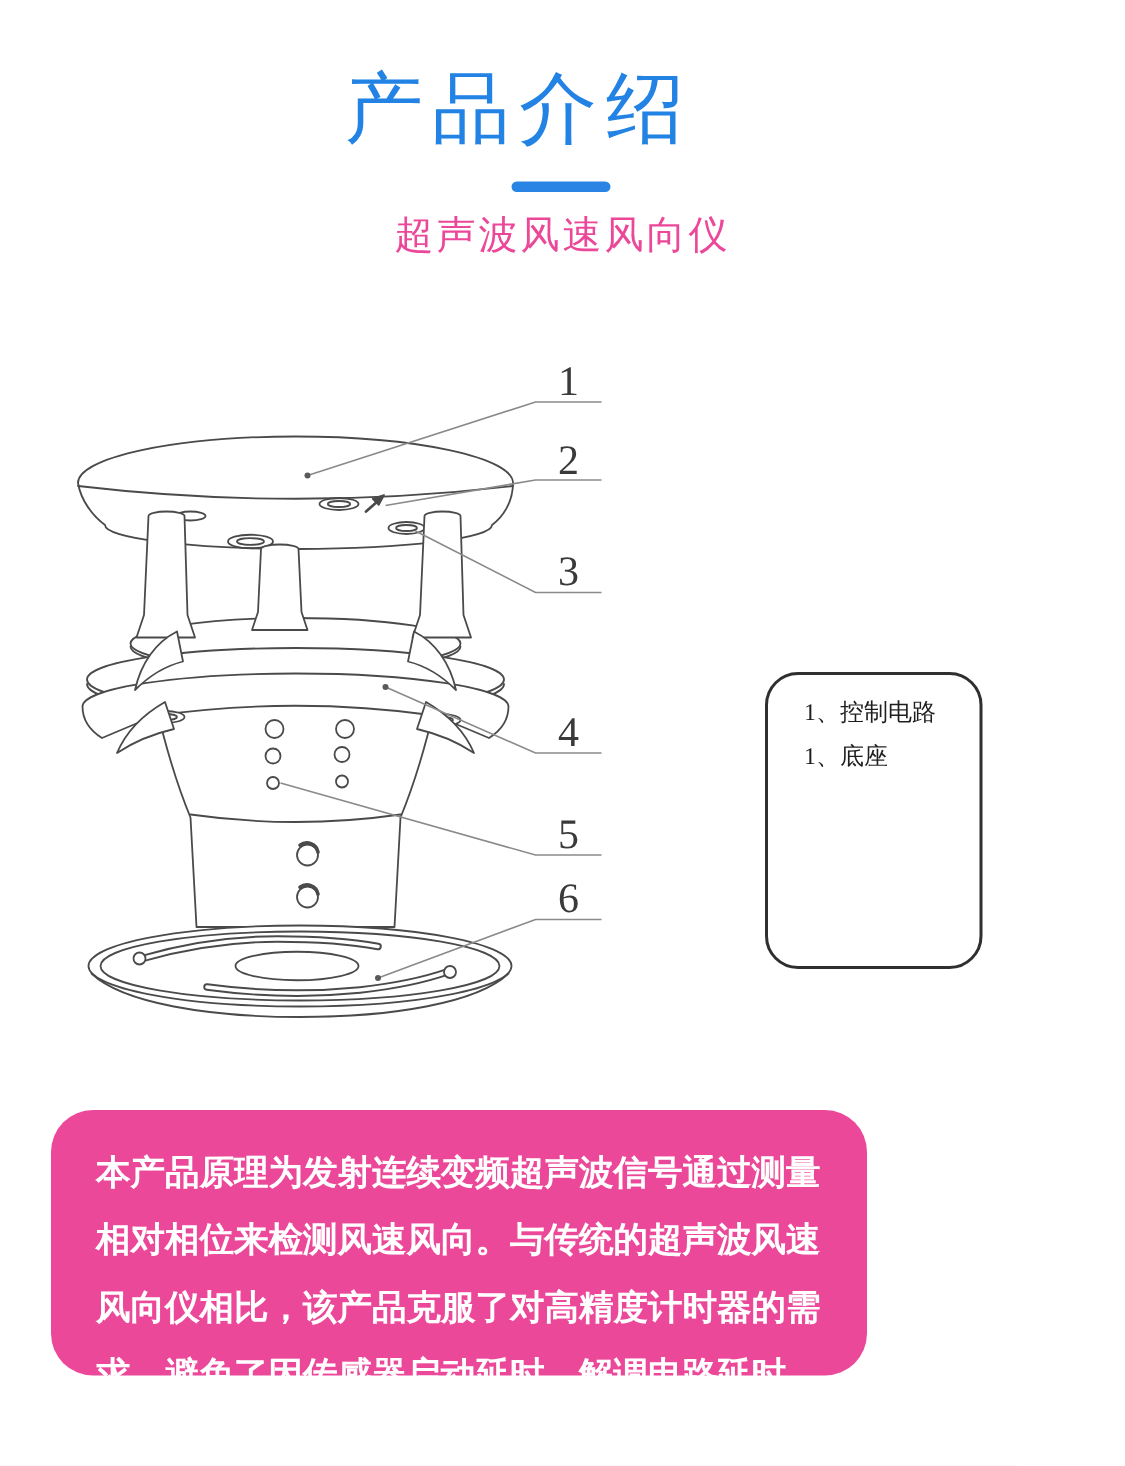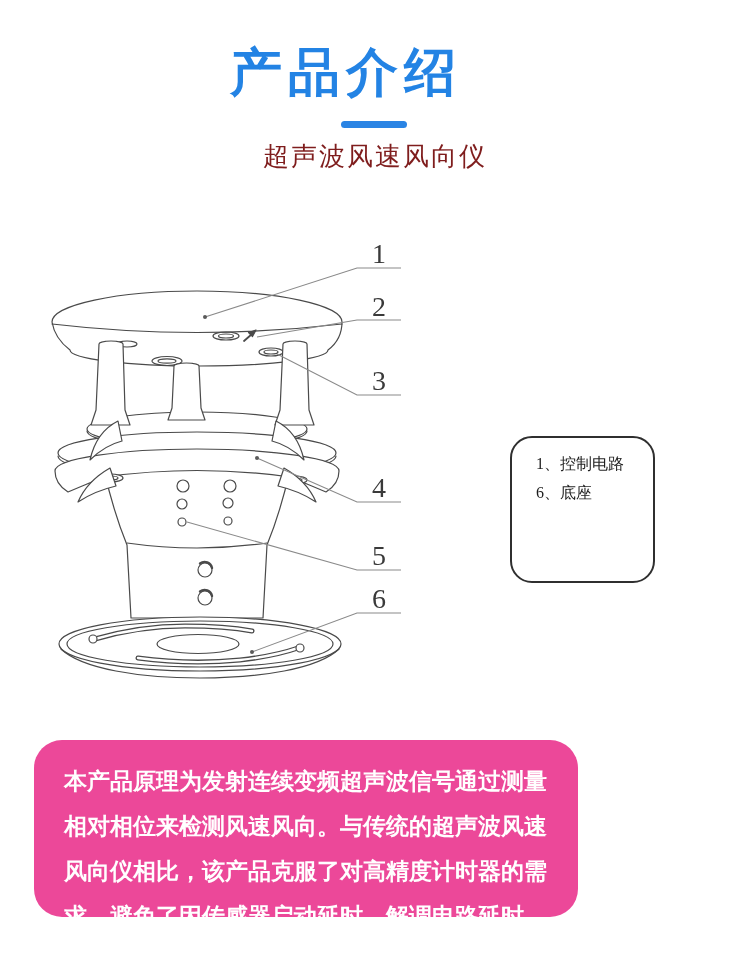--- a/index.html
+++ b/index.html
@@ -3,32 +3,32 @@
 <meta charset="utf-8">
 <style>
   html,body{margin:0;padding:0;background:#f4f4f4;}
   #page{
     position:relative;width:750px;height:977px;margin:0 auto;
     background:#ffffff;overflow:hidden;
     font-family:"Liberation Sans","DejaVu Sans",sans-serif;
   }
   .page-title{
     position:absolute;top:38px;left:0;width:692px;text-align:center;
-    font-size:52px;font-weight:bold;color:#2383e4;letter-spacing:6px;
+    font-size:52px;font-weight:normal;color:#2383e4;letter-spacing:6px;
   }
   .title-divider{
     position:absolute;top:121px;left:341px;width:66px;height:7px;
     background:#2a84e4;border-radius:4px;
   }
   .page-subtitle{
     position:absolute;top:139px;left:0;width:750px;text-align:center;
-    font-size:26px;color:#7f1d1d;letter-spacing:2px;
+    font-size:26px;color:#ec4899;letter-spacing:2px;
   }
   .legend-box{
-    position:absolute;left:510px;top:436px;width:145px;height:147px;
+    position:absolute;left:510px;top:448px;width:145px;height:198px;
     box-sizing:border-box;border:2px solid #2f2f2f;border-radius:22px;
     padding:11px 0 0 24px;
   }
   .legend-item{
     font-family:"Liberation Serif","DejaVu Serif",serif;
     font-size:16px;line-height:29px;color:#1e1e1e;white-space:nowrap;
   }
   .description-panel{
     position:absolute;left:34px;top:740px;width:544px;height:177px;
     background:#ec4899;border-radius:28px;box-sizing:border-box;
@@ -153,20 +153,20 @@
       <text class="callout-num" x="379" y="316">2</text>
       <text class="callout-num" x="379" y="390">3</text>
       <text class="callout-num" x="379" y="497">4</text>
       <text class="callout-num" x="379" y="565">5</text>
       <text class="callout-num" x="379" y="608">6</text>
     </g>
   </svg>
 
   <div class="legend-box">
     <div class="legend-item">1、控制电路</div>
-    <div class="legend-item">6、底座</div>
+    <div class="legend-item">1、底座</div>
   </div>
 
   <div class="description-panel">
     <div class="description-text">本产品原理为发射连续变频超声波信号通过测量相对相位来检测风速风向。与传统的超声波风速风向仪相比，该产品克服了对高精度计时器的需求，避免了因传感器启动延时、解调电路延时、温度变化而造成的测量不准问题。</div>
   </div>
 
 </div>
 
 </body></html>

